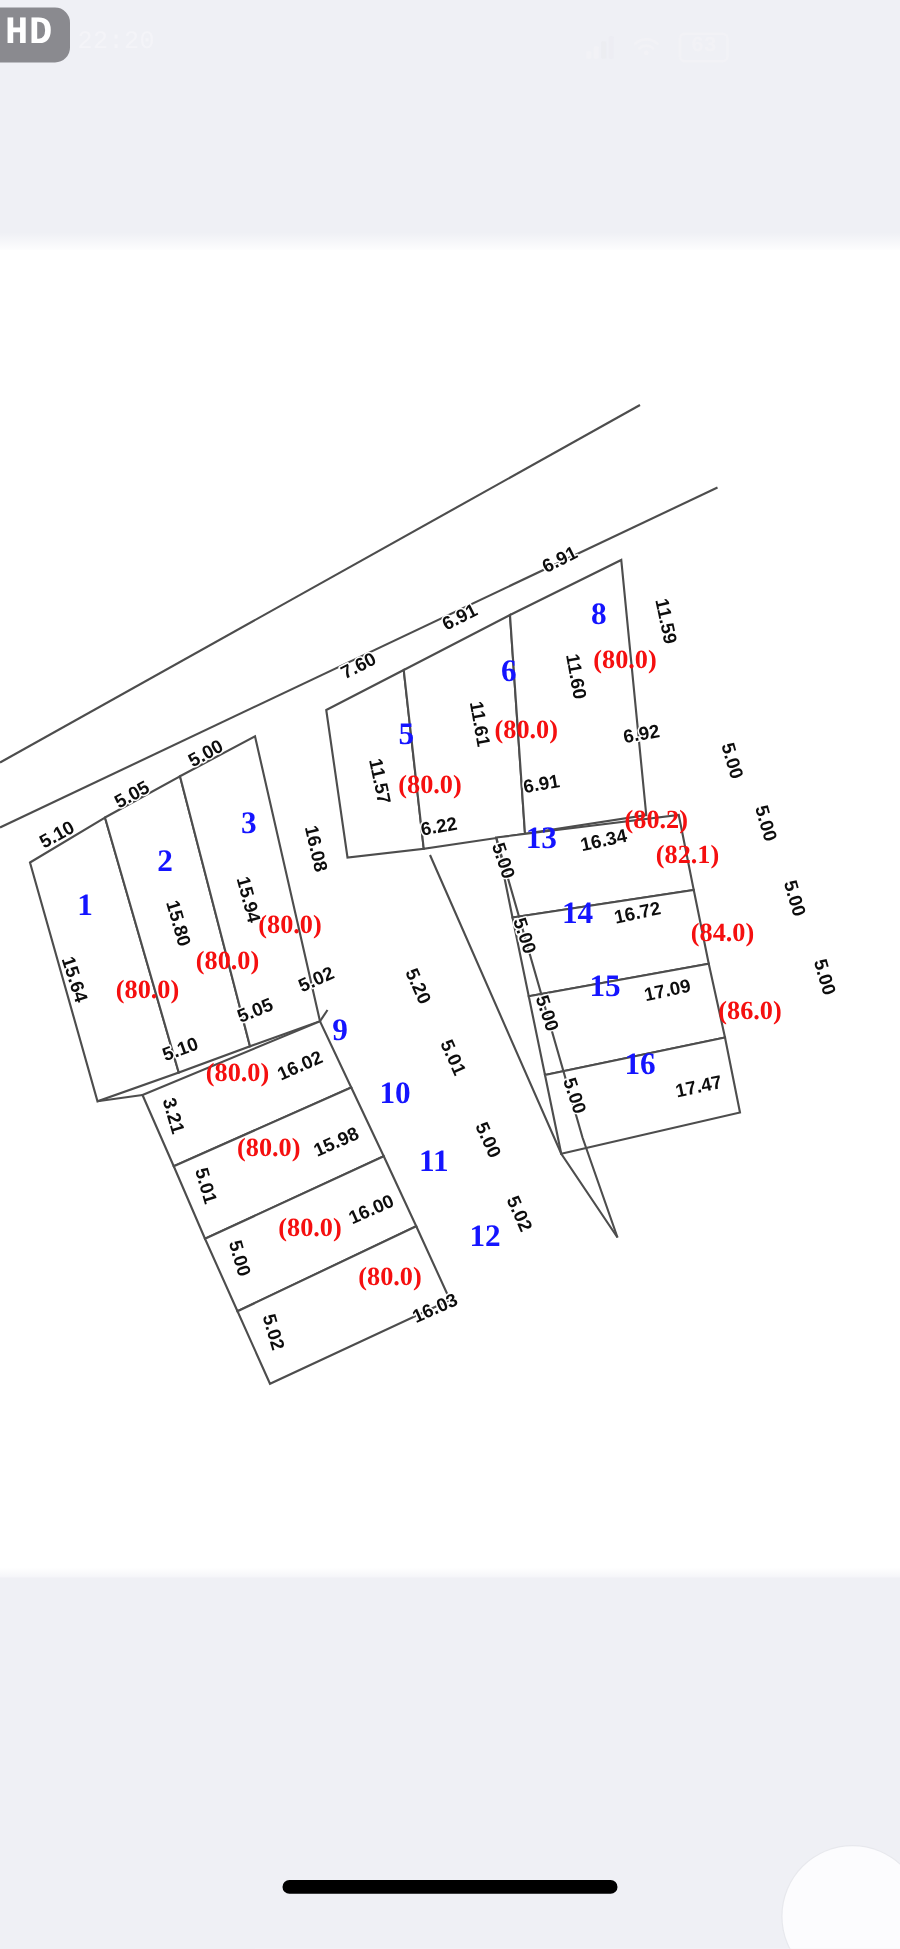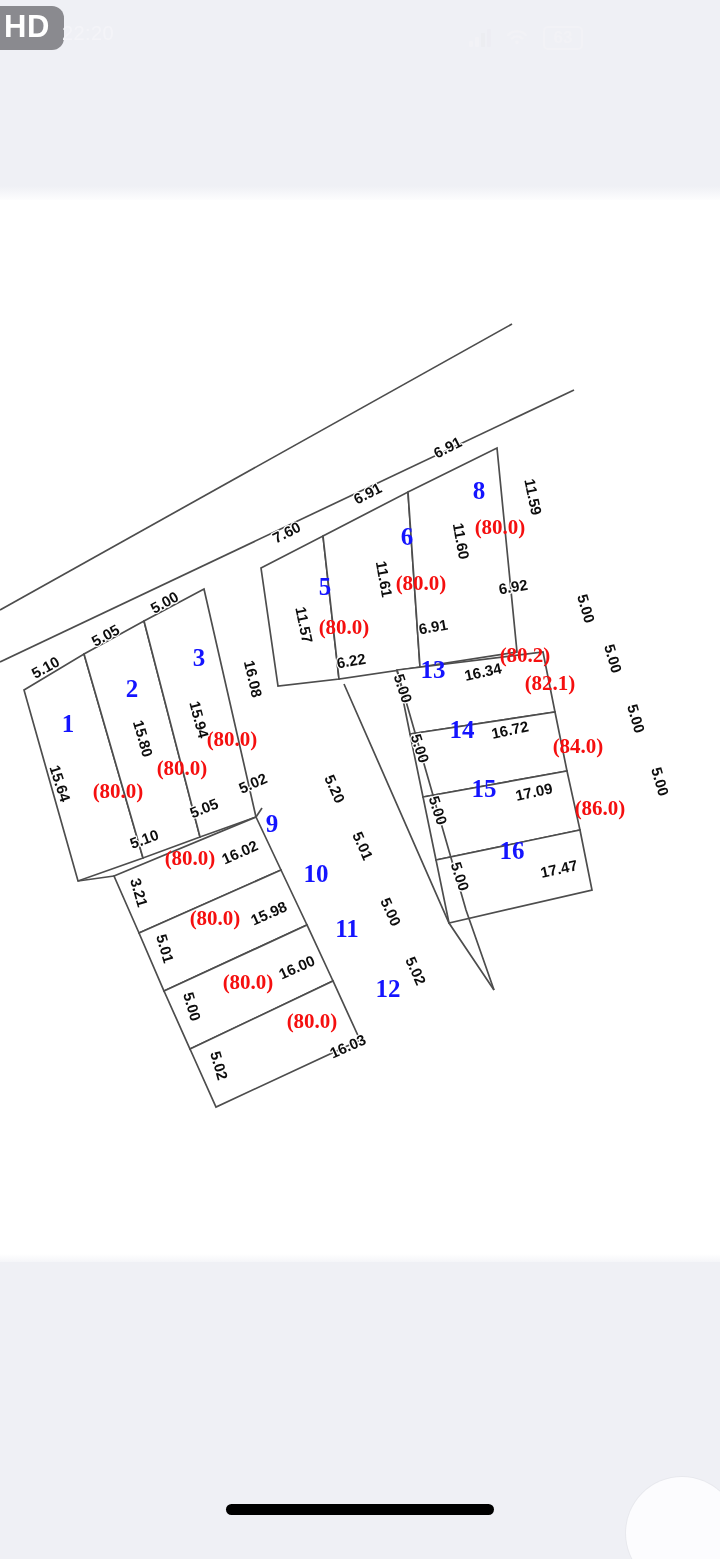--- a/index.html
+++ b/index.html
@@ -8,20 +8,21 @@
     background:#eff0f5;
     font-family:"Liberation Sans", sans-serif;
     overflow:hidden;
     position:relative;
   }
   
   .statusbar{
     position:absolute;left:0;top:0;width:605px;height:70px;
     display:flex;align-items:center;
     color:#ffffff;
+    font-family:Liberation Mono, monospace;
   }
   .hd-badge{
     position:absolute;left:-12px;top:6px;
     background:#8a8a8f;color:#ffffff;
     font-size:31px;font-weight:700;
     padding:3px 14px 5px 16px;
     border-radius:12px;
     letter-spacing:0.5px;
     line-height:1.15;
   }

